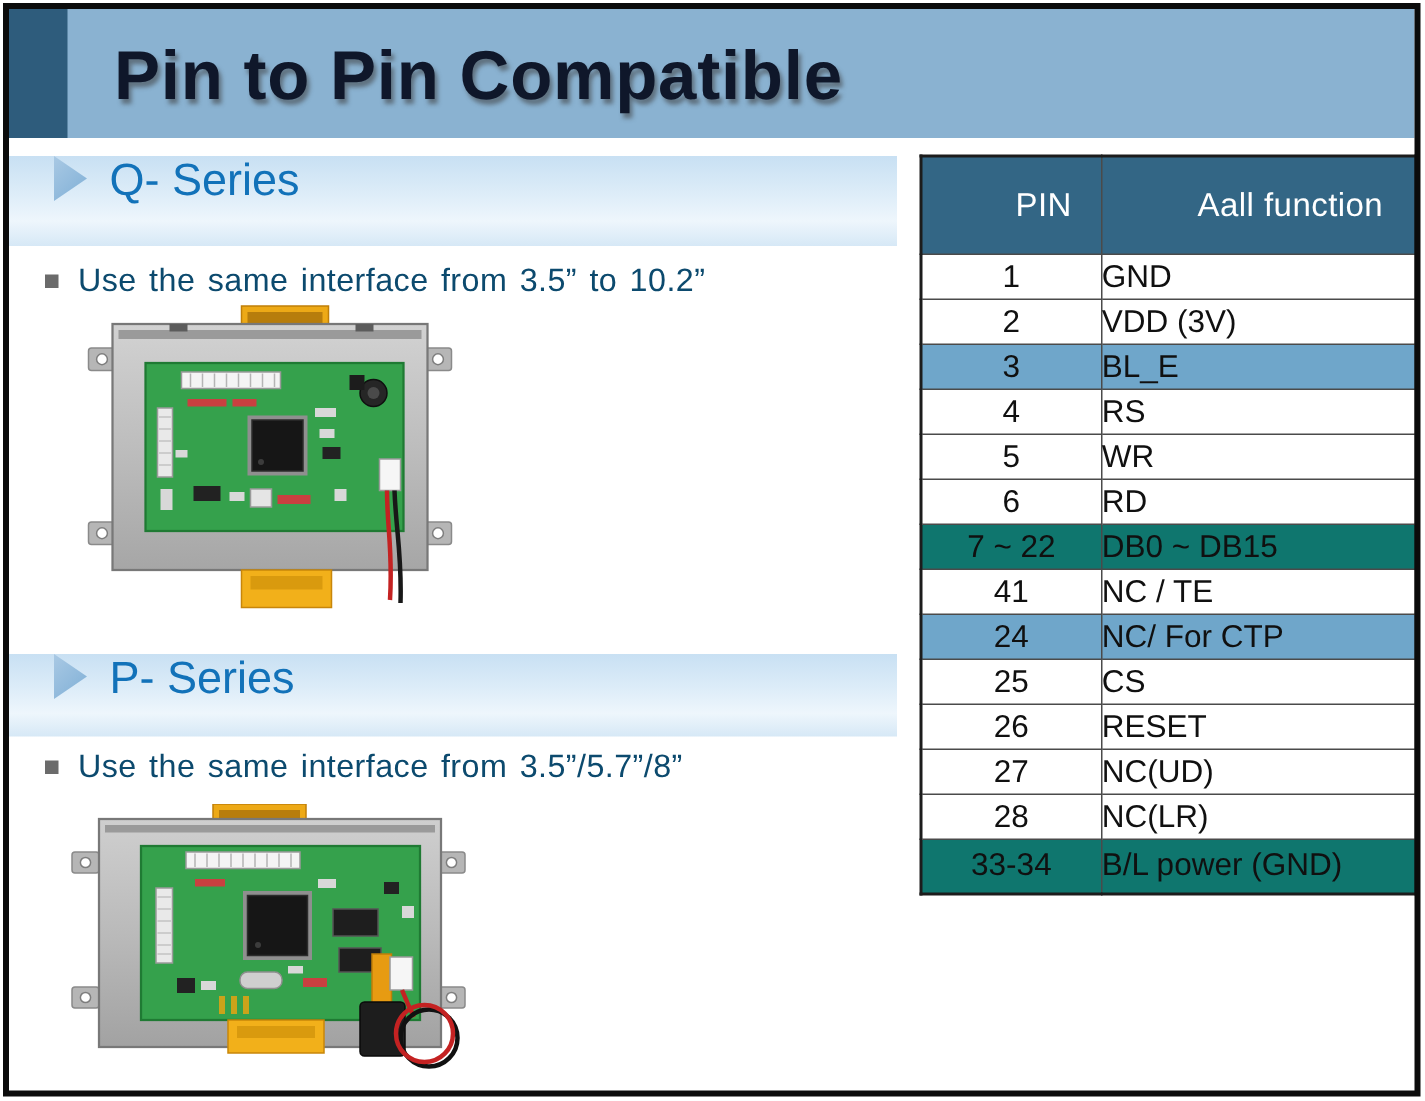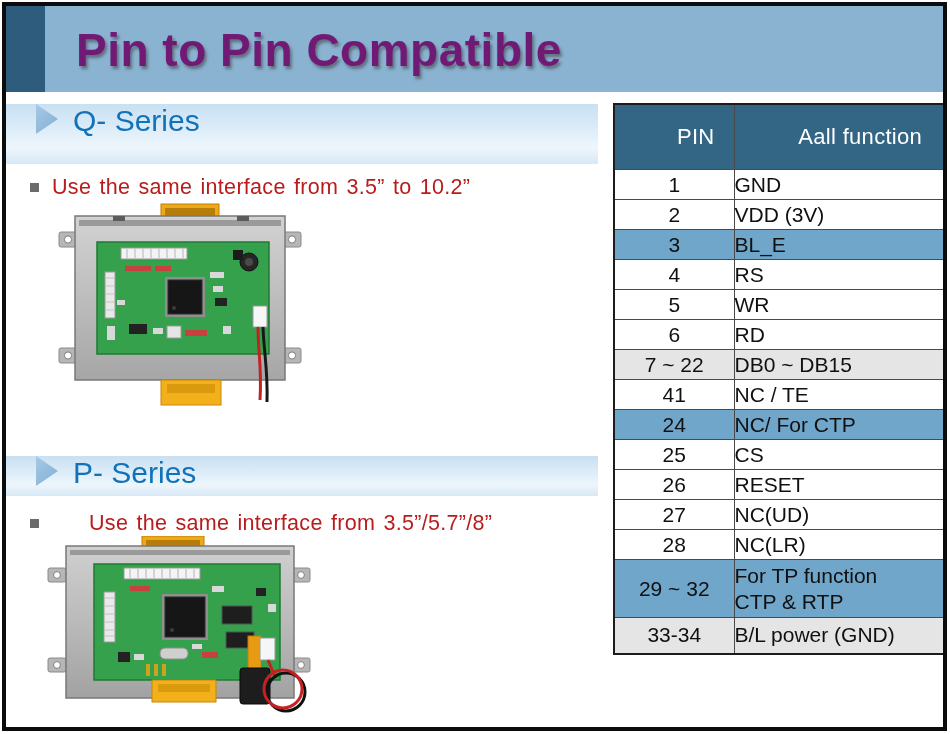--- a/index.html
+++ b/index.html
@@ -3,56 +3,56 @@
 <meta charset="utf-8">
 <style>
   html,body{margin:0;padding:0;background:#ffffff;}
   body{font-family:"Liberation Sans", sans-serif; -webkit-font-smoothing:antialiased;}
   .slide{position:relative;width:950px;height:734px;background:#ffffff;overflow:hidden;}
   .frame{position:absolute;left:2px;top:2px;right:3px;bottom:3px;border:4px solid #0b0b0b;pointer-events:none;z-index:50;}
 
   
   .header-band{position:absolute;left:6px;top:6px;right:7px;height:86px;background:#8ab2d1;display:flex;align-items:center;}
   .header-accent{position:absolute;left:0;top:0;width:39px;height:100%;background:#2e5c7c;}
-  .page-title{margin-left:70px;font-size:46px;font-weight:bold;color:#701a75;letter-spacing:0.5px;text-shadow:2px 3px 3px rgba(60,60,60,0.55);padding-top:2px;}
+  .page-title{margin-left:70px;font-size:46px;font-weight:bold;color:#0f172a;letter-spacing:0.5px;text-shadow:2px 3px 3px rgba(60,60,60,0.55);padding-top:2px;}
 
   
   .section-band{position:absolute;left:6px;width:592px;background:linear-gradient(to bottom,#c8e0f3 0%,#dcecf8 40%,#eef6fc 72%,#d6e8f6 100%);display:flex;align-items:flex-start;}
   .band-q{top:104px;height:60px;}
-  .band-p{top:456px;height:40px;}
+  .band-p{top:436px;height:55px;}
   .section-arrow{width:22px;height:30px;margin-left:30px;background:linear-gradient(135deg,#a9c9e4,#7fafd6);clip-path:polygon(0 0,100% 50%,0 100%);}
   .section-heading{margin-left:15px;font-size:30px;color:#1272b9;}
 
   
   .bullet-item{position:absolute;left:30px;display:flex;align-items:flex-start;}
   .bullet-q{top:175px;}
-  .bullet-p{top:511px;gap:37px;}
+  .bullet-p{top:499px;}
   .bullet-square{width:9px;height:9px;background:#6b6b6b;margin-top:8px;margin-right:13px;flex:none;}
-  .bullet-text{font-size:21.5px;color:#b91c1c;letter-spacing:0.3px;word-spacing:2px;}
+  .bullet-text{font-size:21.5px;color:#0c4a6e;letter-spacing:0.3px;word-spacing:2px;}
 
   
   .photo{position:absolute;}
   .photo-q{left:55px;top:202px;}
   .photo-p{left:42px;top:536px;}
 
   
   .pin-table-wrap{position:absolute;left:613px;top:103px;}
   table.pin-table{border-collapse:collapse;table-layout:fixed;width:330px;background:#ffffff;border:2px solid #1c1c1c;}
   table.pin-table col.c-pin{width:120px;}
   table.pin-table col.c-fn{width:210px;}
   table.pin-table th,table.pin-table td{border:1.5px solid #4a4a4a;padding:0;font-size:21px;color:#101010;}
   table.pin-table thead th{height:64px;background:#336685;color:#ffffff;font-weight:normal;font-size:22px;text-align:center;letter-spacing:0.3px;padding-left:43px;}
   td.pin-cell{text-align:center;}
   td.fn-cell{text-align:left;padding-left:22px;line-height:26px;margin-left:42px;}
   tr.rh-s{height:30px;}
   tr.rh-d{height:58px;}
   tr.rh-b{height:36px;}
   tr.hl-none{background:#ffffff;}
   tr.hl-mid{background:#6fa6ca;}
-  tr.hl-light{background:#e5e5e5;}
+  tr.hl-light{background:#0f766e;}
 </style>
 </head>
 <body>
 
 <div class="slide">
   <div class="frame"></div>
 
   <div class="header-band">
     <div class="header-accent"></div>
     <div class="page-title">Pin to Pin Compatible</div>
@@ -340,27 +340,20 @@
       <td class="fn-cell">
               <div>NC(UD)</div>
             </td>
     </tr>
           <tr class="hl-none rh-s">
       <td class="pin-cell">28</td>
       <td class="fn-cell">
               <div>NC(LR)</div>
             </td>
     </tr>
-          <tr class="hl-mid rh-d">
-      <td class="pin-cell">29 ~ 32</td>
-      <td class="fn-cell">
-              <div>For TP function</div>
-              <div>CTP &amp; RTP</div>
-            </td>
-    </tr>
           <tr class="hl-light rh-b">
       <td class="pin-cell">33-34</td>
       <td class="fn-cell">
               <div>B/L power  (GND)</div>
             </td>
     </tr>
         </tbody>
     </table>
   </div>
 

